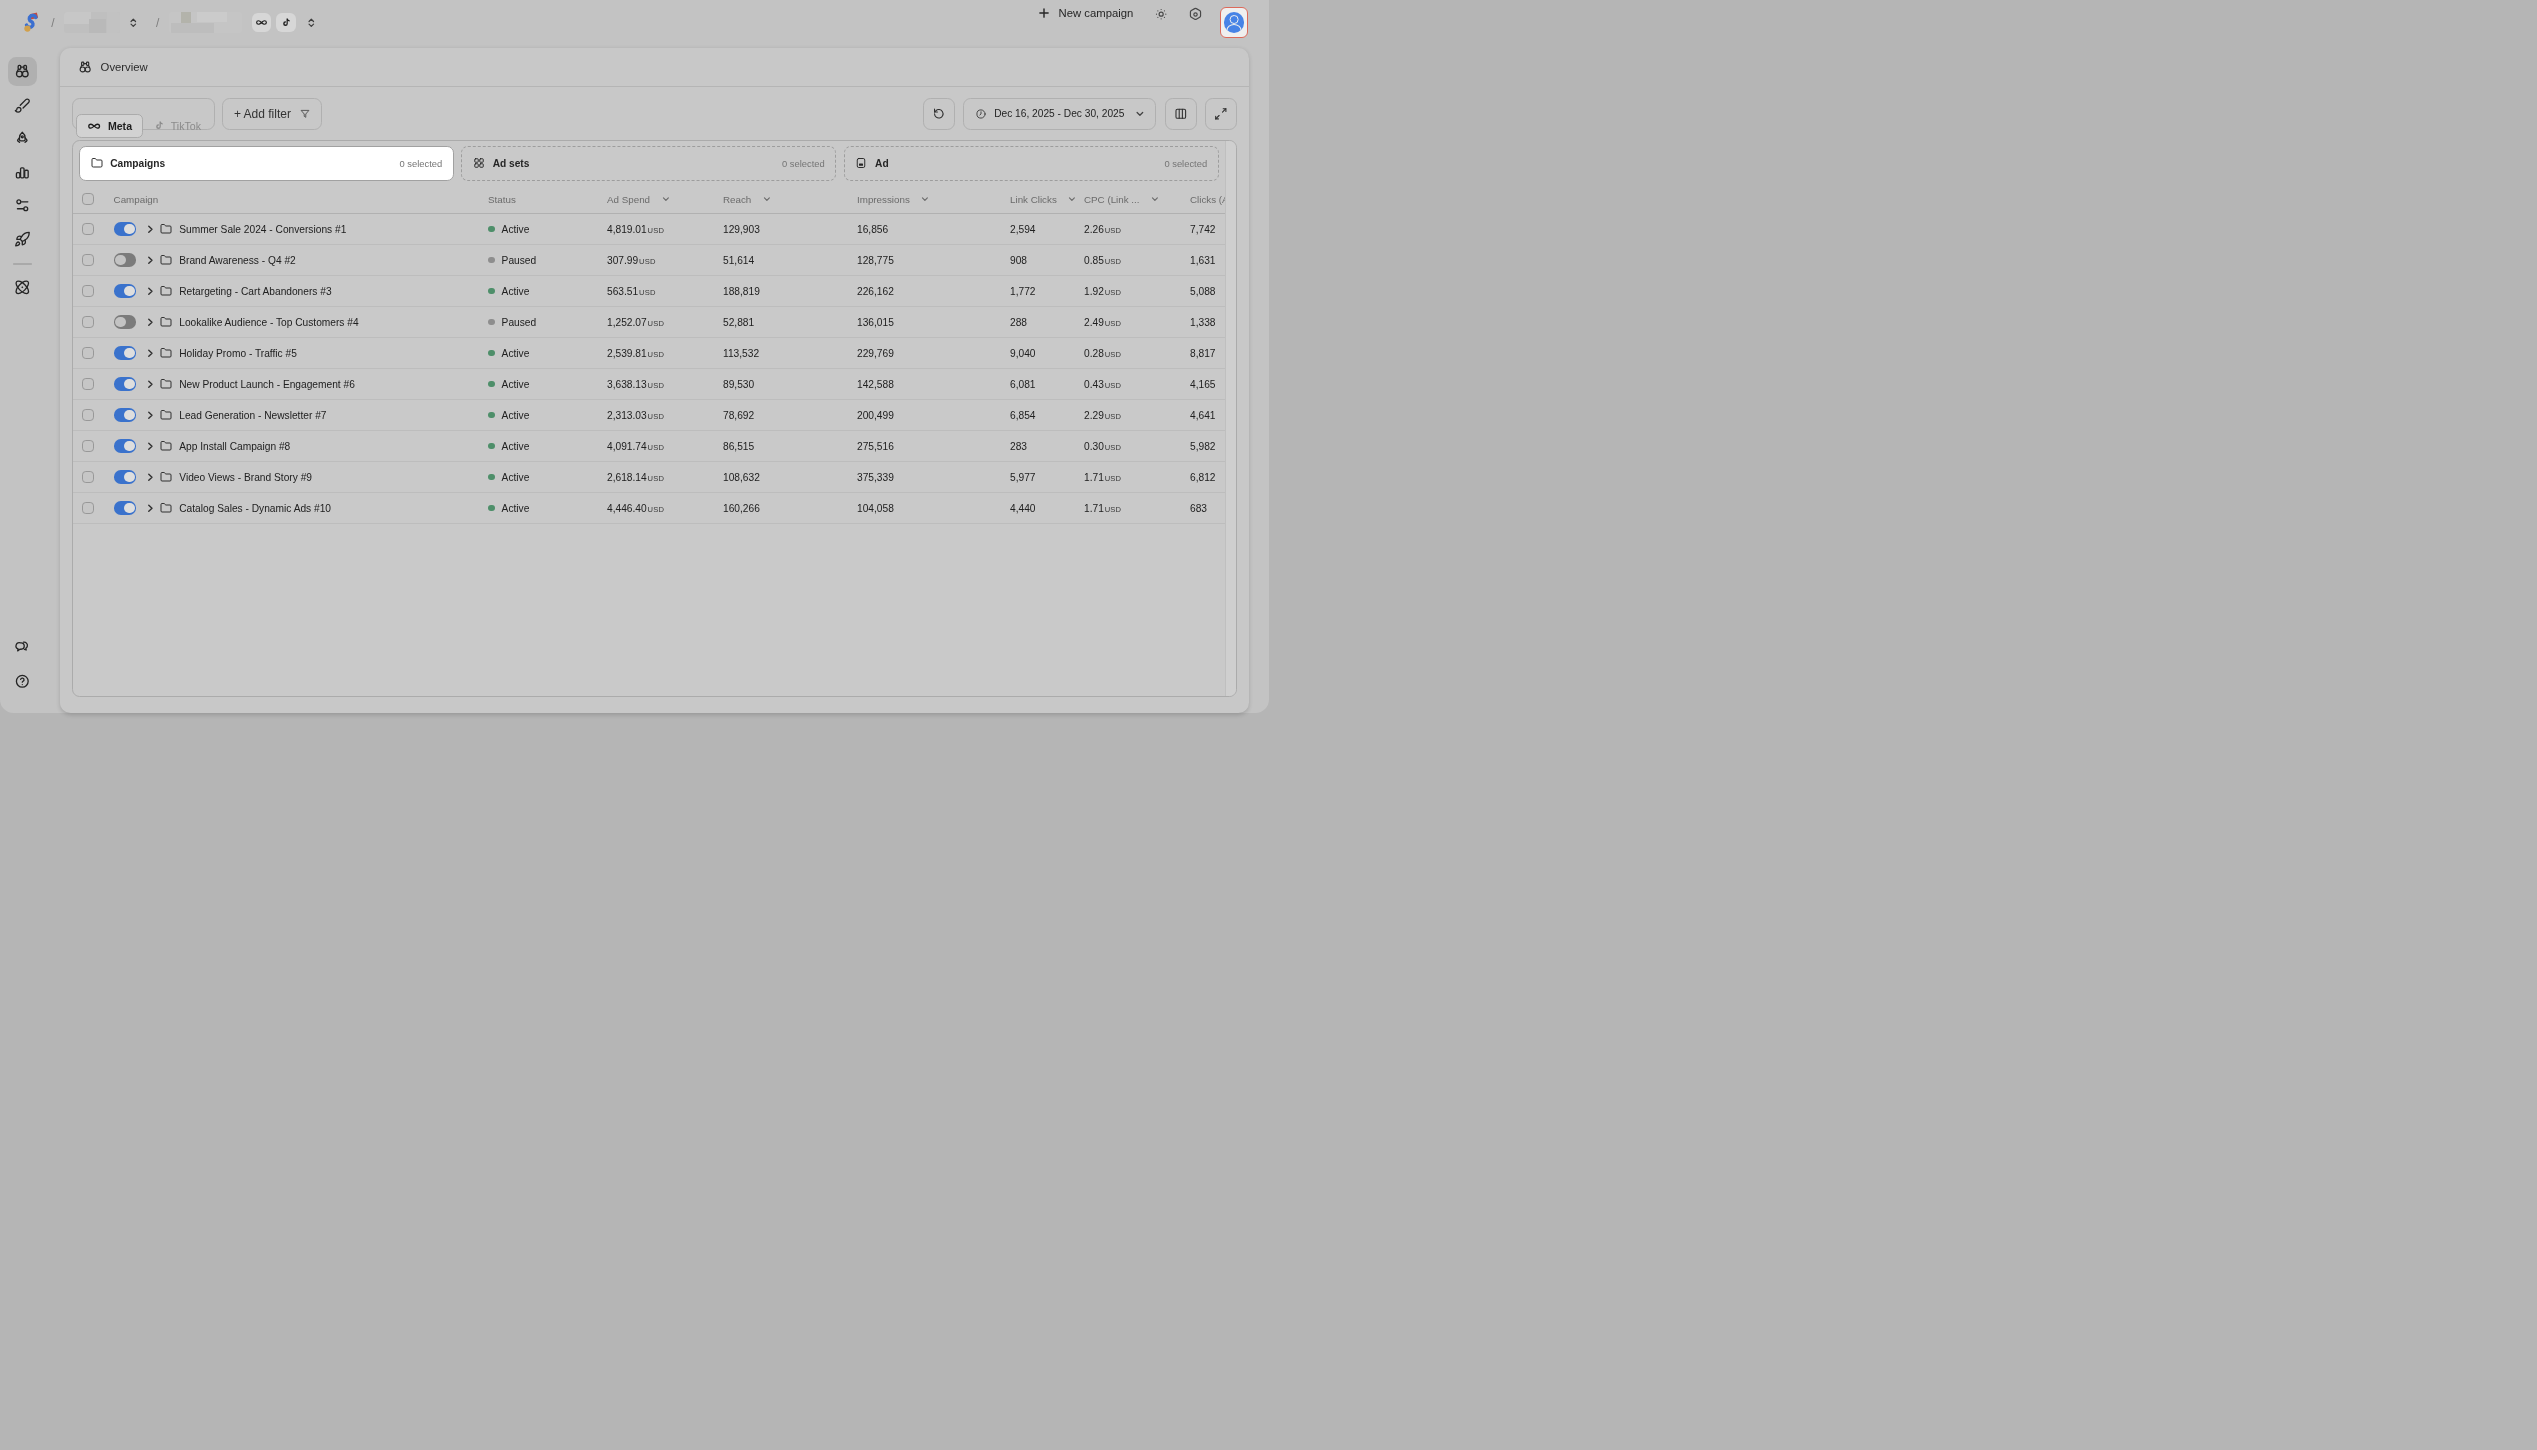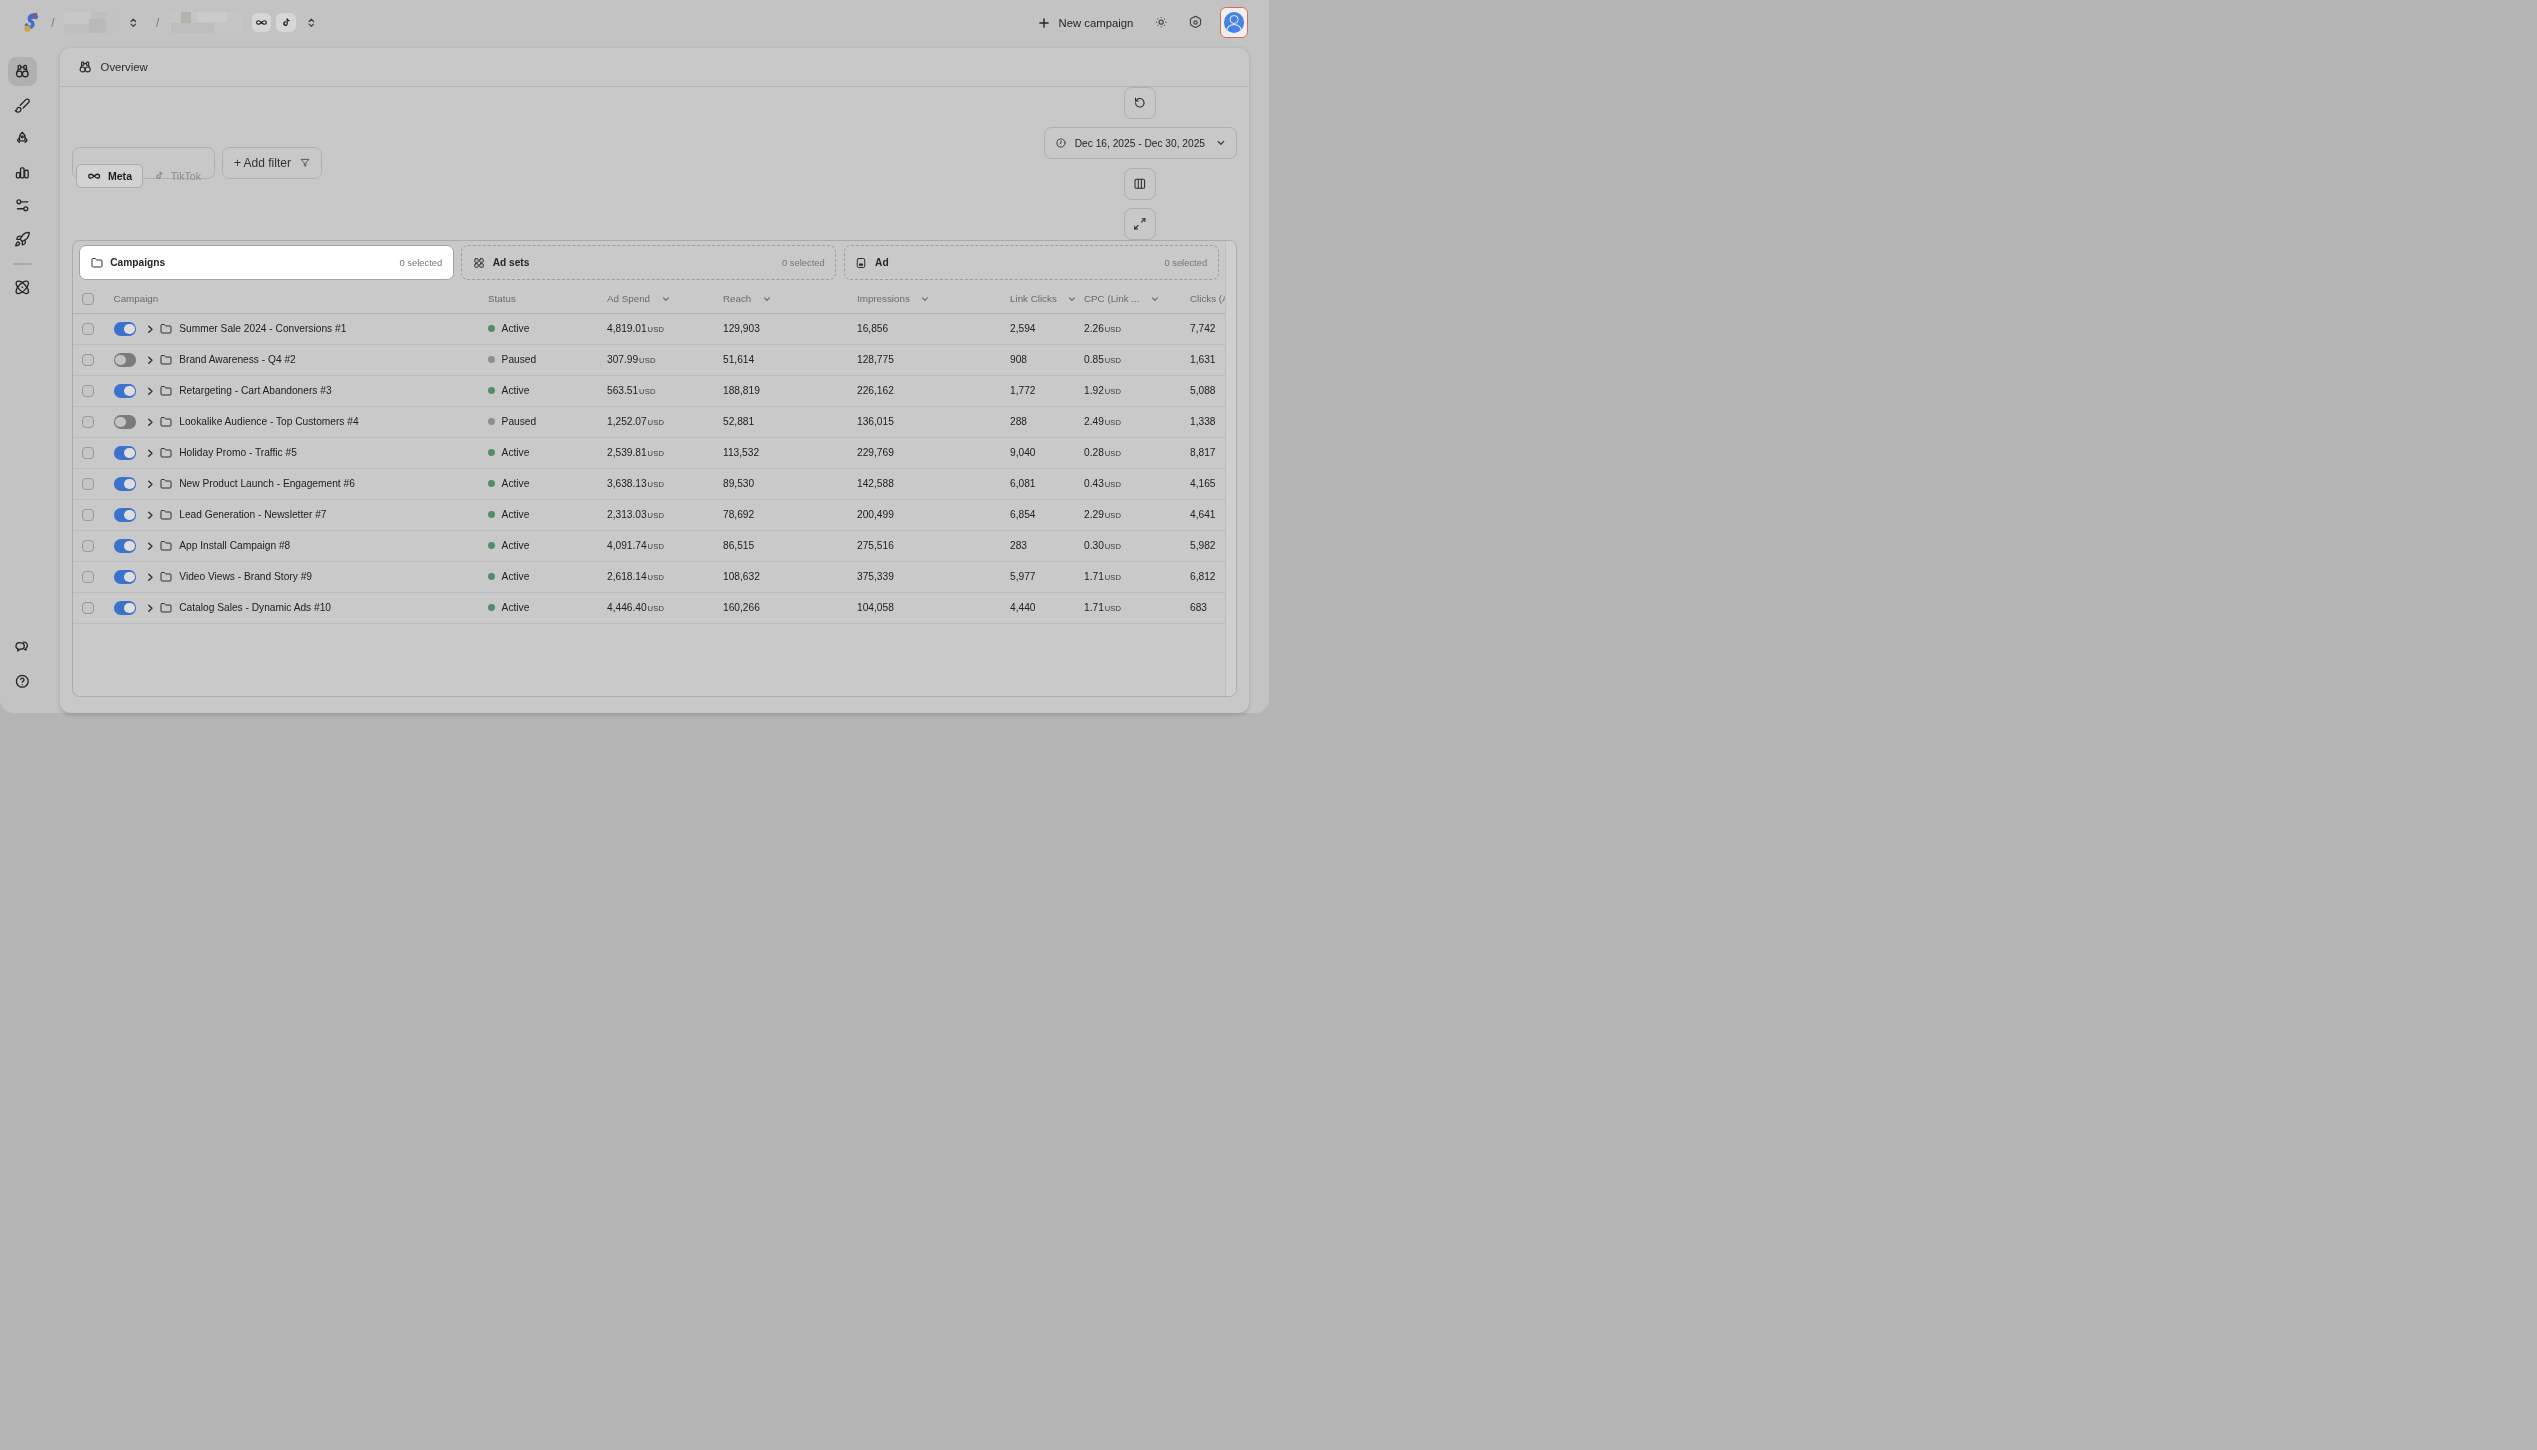--- a/index.html
+++ b/index.html
@@ -23,21 +23,21 @@
   .redact.r1 { width:56px; }
   .redact.r1 .a { left:0; top:0; width:48%; height:55%; background:#c7c7c7; }
   .redact.r1 .b { left:44%; top:32%; width:30%; height:68%; background:#b9b9b9; }
   .redact.r1 .c { right:0; top:0; width:24%; height:100%; background:#c2c2c2; }
   .redact.r2 { width:73px; background:#c5c5c5; }
   .redact.r2 .a { left:16%; top:0; width:14%; height:60%; background:#b3b3ab; }
   .redact.r2 .b { left:38%; top:0; width:42%; height:50%; background:#cbcbcb; }
   .redact.r2 .c { left:2%; top:52%; width:60%; height:48%; background:#bdbdbd; }
   .updown { color:#3e3e3e; margin:0 7.6px; }
   .chip { width:19.6px; height:19.6px; border-radius:6px; background:#d7d7d7; display:flex; align-items:center; justify-content:center; color:#1d1d1d; margin-right:4.5px; }
-  .tb-right { margin-left:auto; display:flex; align-items:center; }
+  .tb-right { margin-left:auto; display:flex; align-items:flex-start; }
   .newc { display:flex; align-items:center; gap:8.3px; font-size:11.3px; font-weight:500; color:#262626; cursor:default; }
   .tb-ic { color:#484848; margin-left:20.4px; }
   .avatar-wrap { width:28px; height:31px; margin-left:16.6px; border:1.9px solid #dc6a5b; border-radius:6px; background:#efefef; display:flex; align-items:center; justify-content:center; }
   .avatar { width:20.4px; height:20.4px; border-radius:50%; background:#4783e6; position:relative; overflow:hidden; }
   .avatar::before { content:""; position:absolute; left:50%; top:3px; transform:translateX(-50%); width:6.8px; height:6.8px; border-radius:50%; border:1.5px solid #efefef; }
   .avatar::after { content:""; position:absolute; left:50%; top:12px; transform:translateX(-50%); width:13px; height:10.6px; border-radius:50%; border:1.5px solid #efefef; }
 
   
   .sidebar { position:absolute; top:45px; left:0; width:45px; bottom:13px; display:flex; flex-direction:column; align-items:center; padding-top:12px; }
   .side-item { width:29px; height:29px; border-radius:8.3px; display:flex; align-items:center; justify-content:center; color:#242424; margin-bottom:4.5px; }
@@ -50,21 +50,21 @@
   .panel-header { flex:0 0 39px; display:flex; align-items:center; gap:8.3px; padding-left:18px; border-bottom:0.8px solid #b5b5b5; color:#2a2a2a; }
   .panel-title { font-size:11.3px; font-weight:500; }
   .filter-row { flex:0 0 53px; display:flex; align-items:center; padding:0 12px; }
   .seg { display:flex; align-items:center; border:0.8px solid #b0b0b0; border-radius:7.6px; padding:3px; height:32px; }
   .seg-item { display:flex; align-items:center; gap:6.8px; height:24px; padding:0 9.8px; border-radius:5.3px; font-size:10.6px;margin-top:25px; }
   .seg-item.sel { background:#d2d2d2; border:0.8px solid #ababab; color:#1e1e1e; font-weight:600; }
   .seg-item.unsel { color:#8b8b8b; font-weight:500; }
   .btn { display:flex; align-items:center; border:0.8px solid #b0b0b0; border-radius:7.6px; height:32px; background:transparent; color:#2e2e2e; }
   .addf { margin-left:7.6px; padding:0 10.6px; gap:7.6px; font-size:12px; font-weight:500; color:#333; }
   .addf .fic { color:#555; }
-  .f-right { margin-left:auto; display:flex; align-items:center; gap:8.3px;flex-direction:column; }
+  .f-right { margin-left:auto; display:flex; align-items:flex-end; gap:8.3px; }
   .icbtn { width:32px; justify-content:center; color:#2f2f2f; }
   .datebtn { padding:0 10.6px; gap:7.6px; font-size:10.2px; font-weight:500; color:#242424; }
   .datebtn .clk { color:#3a3a3a; }
   .datebtn .dchev { color:#444; margin-left:3px; }
 
   
   .card { margin:0 12px 16px; flex:1; border:0.8px solid #ababab; border-radius:7.6px; background:#c9c9c9; position:relative; overflow:hidden; }
   .gutter { position:absolute; top:0; right:0; bottom:0; width:10.6px; background:#cfcfcf; border-left:0.8px solid #bfbfbf; }
   .card-content { position:absolute; inset:0 11.3px 0 0; display:flex; flex-direction:column; overflow:hidden; }
 

